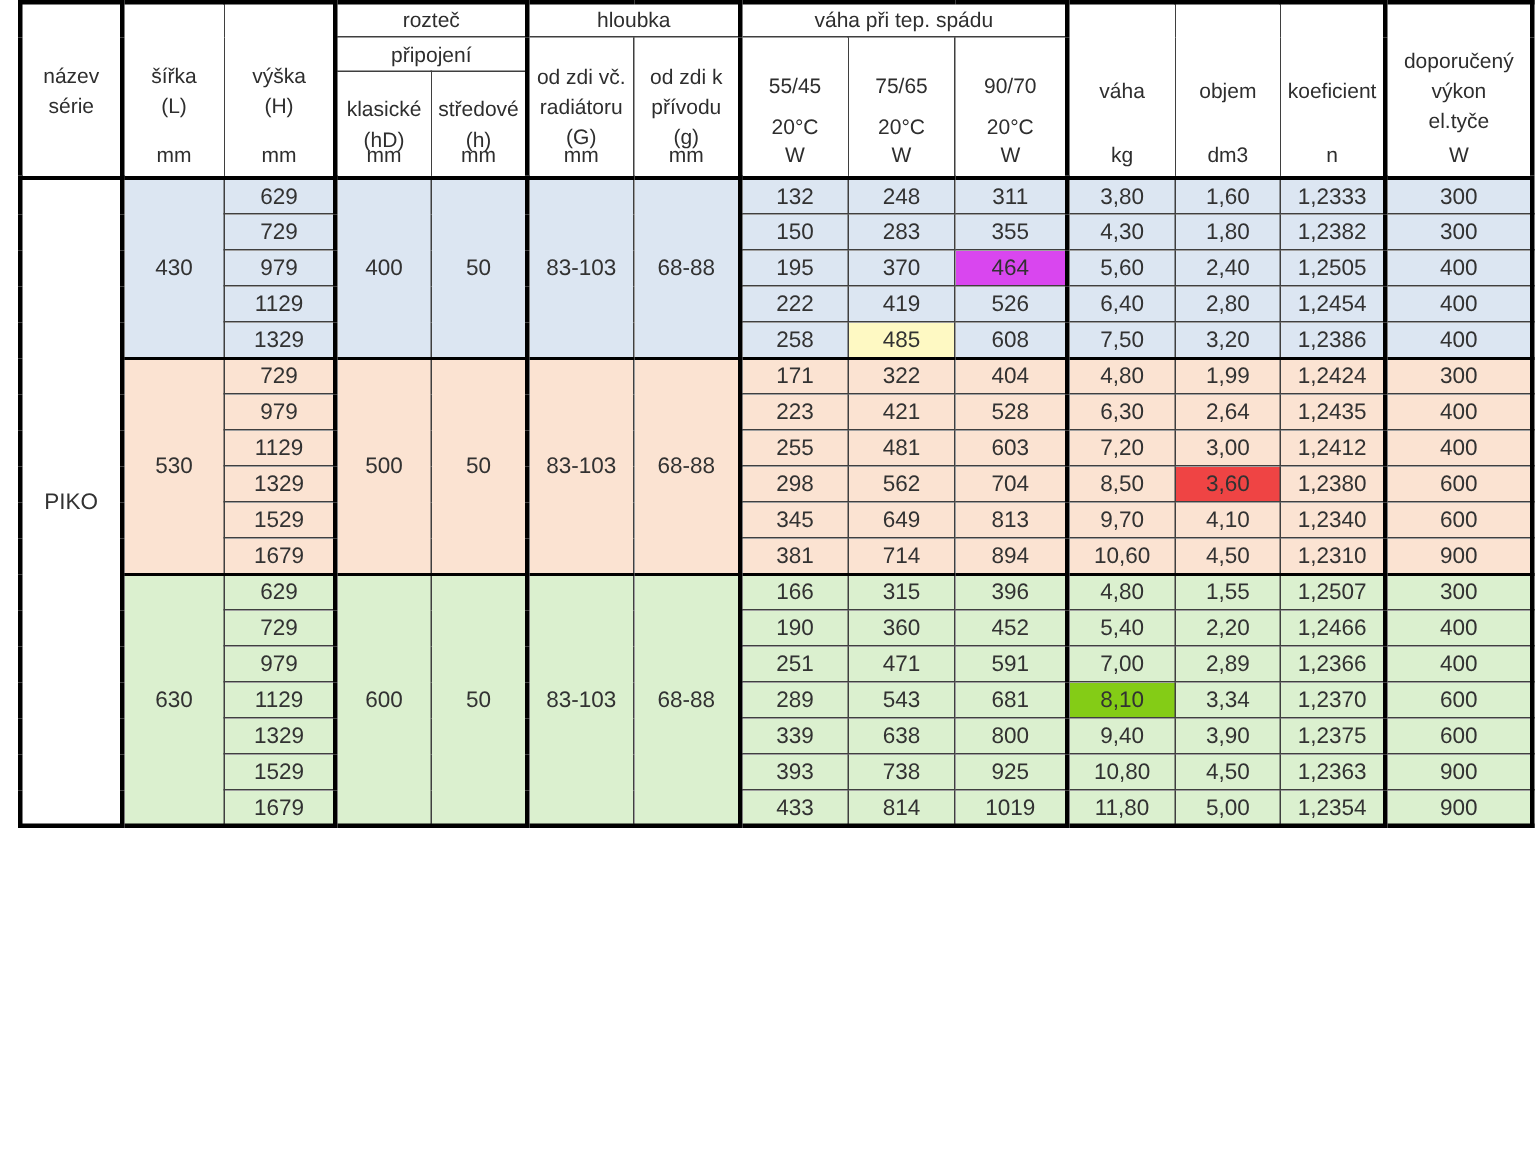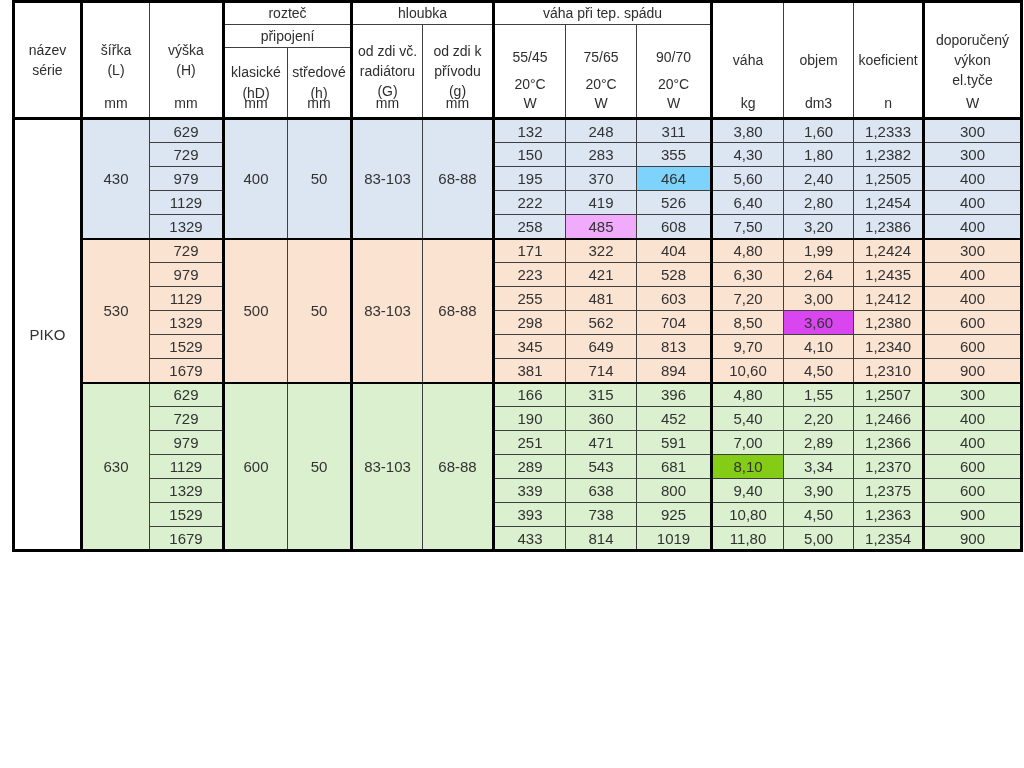--- a/index.html
+++ b/index.html
@@ -124,40 +124,40 @@
           <td class="bR" style="background: rgb(220, 230, 242); margin-top: 24px;">355</td>
           <td style="background: rgb(220, 230, 242);">4,30</td>
           <td style="background: rgb(220, 230, 242);">1,80</td>
           <td class="bR" style="background: rgb(220, 230, 242);">1,2382</td>
           <td style="background: rgb(220, 230, 242);">300</td>
         </tr>
         <tr style="height: 24px;">
           <td class="bR" style="background: rgb(220, 230, 242);">979</td>
           <td style="background: rgb(220, 230, 242);">195</td>
           <td style="background: rgb(220, 230, 242);">370</td>
-          <td class="bR" style="background: #7dd3fc;">464</td>
+          <td class="bR" style="background: #d946ef;">464</td>
           <td style="background: rgb(220, 230, 242);">5,60</td>
           <td style="background: rgb(220, 230, 242);">2,40</td>
           <td class="bR" style="background: rgb(220, 230, 242);">1,2505</td>
           <td style="background: rgb(220, 230, 242);">400</td>
         </tr>
         <tr style="height: 24px;">
           <td class="bR" style="background: rgb(220, 230, 242);">1129</td>
           <td style="background: rgb(220, 230, 242);">222</td>
           <td style="background: rgb(220, 230, 242);">419</td>
           <td class="bR" style="background: rgb(220, 230, 242);">526</td>
           <td style="background: rgb(220, 230, 242);">6,40</td>
           <td style="background: rgb(220, 230, 242);">2,80</td>
           <td class="bR" style="background: rgb(220, 230, 242);">1,2454</td>
           <td style="background: rgb(220, 230, 242);">400</td>
         </tr>
         <tr style="height: 24px;">
           <td class="bR bB2" style="background: rgb(220, 230, 242);">1329</td>
           <td class="bB2" style="background: rgb(220, 230, 242);">258</td>
-          <td class="bB2" style="background: #f0abfc;">485</td>
+          <td class="bB2" style="background: #fef9c3;">485</td>
           <td class="bB2 bR" style="background: rgb(220, 230, 242);">608</td>
           <td class="bB2" style="background: rgb(220, 230, 242);">7,50</td>
           <td class="bB2" style="background: rgb(220, 230, 242);">3,20</td>
           <td class="bB2 bR" style="background: rgb(220, 230, 242);">1,2386</td>
           <td class="bB2" style="background: rgb(220, 230, 242);">400</td>
         </tr>
         <tr style="height: 24px;">
           <td rowspan="6" class="bB2" style="background: rgb(251, 227, 210);">530</td>
           <td class="bR" style="background: rgb(251, 227, 210);">729</td>
           <td rowspan="6" class="bB2" style="background: rgb(251, 227, 210);">500</td>
@@ -191,21 +191,21 @@
           <td style="background: rgb(251, 227, 210);">3,00</td>
           <td class="bR" style="background: rgb(251, 227, 210);">1,2412</td>
           <td style="background: rgb(251, 227, 210);">400</td>
         </tr>
         <tr style="height: 24px;">
           <td class="bR" style="background: rgb(251, 227, 210);">1329</td>
           <td style="background: rgb(251, 227, 210);">298</td>
           <td style="background: rgb(251, 227, 210);">562</td>
           <td class="bR" style="background: rgb(251, 227, 210);">704</td>
           <td style="background: rgb(251, 227, 210);">8,50</td>
-          <td style="background: #d946ef;">3,60</td>
+          <td style="background: #ef4444;">3,60</td>
           <td class="bR" style="background: rgb(251, 227, 210);">1,2380</td>
           <td style="background: rgb(251, 227, 210);">600</td>
         </tr>
         <tr style="height: 24px;">
           <td class="bR" style="background: rgb(251, 227, 210);">1529</td>
           <td style="background: rgb(251, 227, 210);">345</td>
           <td style="background: rgb(251, 227, 210);">649</td>
           <td class="bR" style="background: rgb(251, 227, 210);">813</td>
           <td style="background: rgb(251, 227, 210);">9,70</td>
           <td style="background: rgb(251, 227, 210);">4,10</td>

